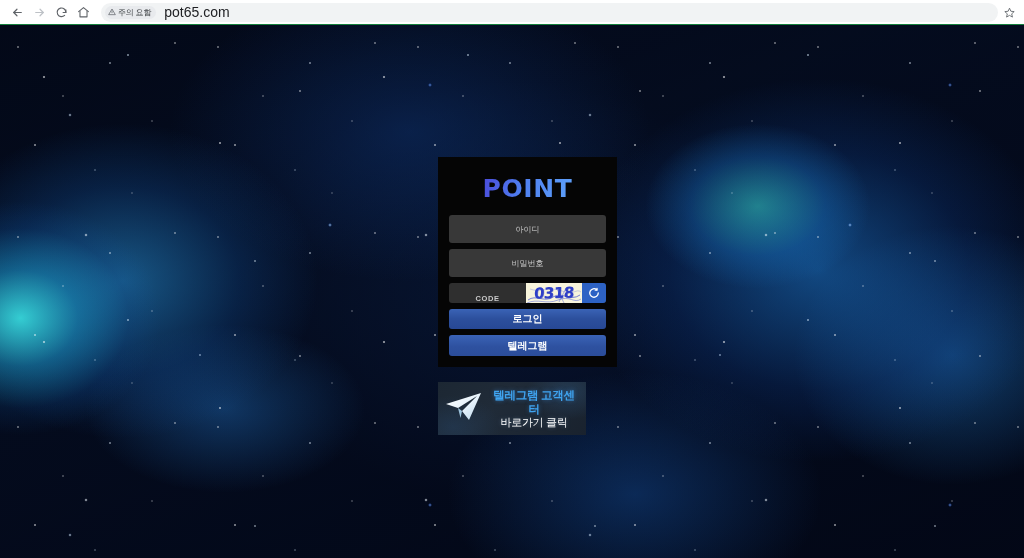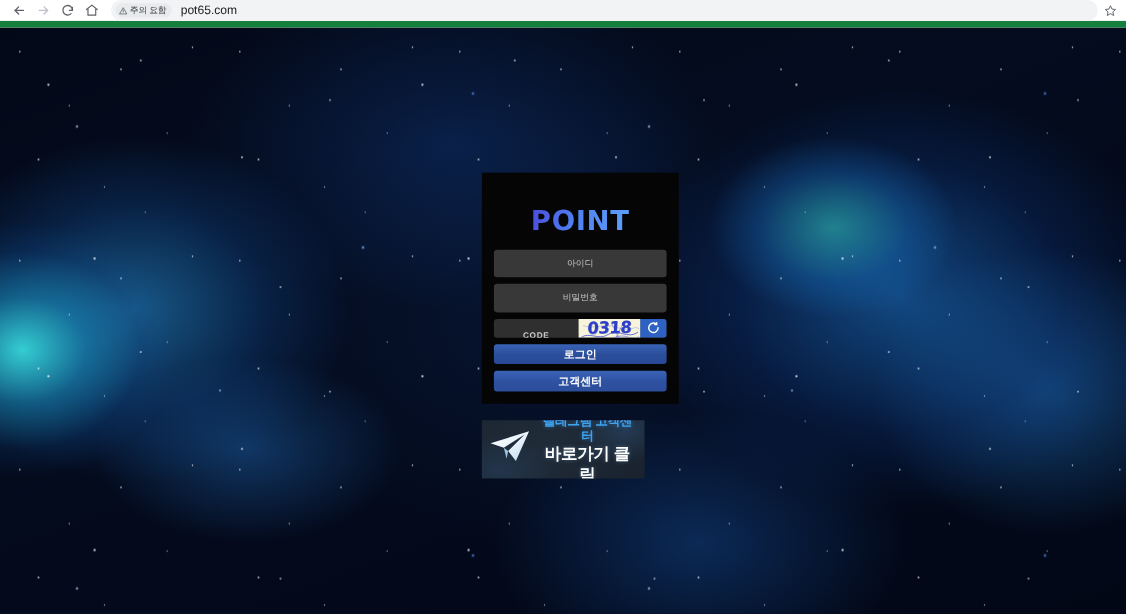--- a/index.html
+++ b/index.html
@@ -12,21 +12,21 @@
     background: #000;
   }
 
   
   .browser-chrome {
     position: absolute;
     top: 0; left: 0;
     width: 1024px;
     height: 25px;
     background: #ffffff;
-    border-bottom: 6px solid #15803d;
+    border-bottom: 1px solid #15803d;
     display: flex;
     align-items: center;
     padding: 0 6px;
     z-index: 50;
   }
   .nav-btn {
     width: 22px; height: 22px;
     display: flex; align-items: center; justify-content: center;
     border-radius: 50%;
     flex: 0 0 auto;
@@ -54,21 +54,21 @@
     padding: 1px 5px 1px 3px;
     flex: 0 0 auto;
   }
   .security-chip-text {
     font-size: 8px;
     color: #3c4043;
     letter-spacing: -0.2px;
     white-space: nowrap;
   }
   .url-text {
-    font-size: 11px;
+    font-size: 14px;
     color: #202124;
     margin-left: 8px;
     white-space: nowrap;
     overflow: hidden;
   }
   .star-btn {
     width: 18px; height: 18px;
     display: flex; align-items: center; justify-content: center;
     flex: 0 0 auto;
   }
@@ -158,21 +158,20 @@
     font-weight: bold;
     letter-spacing: 0.6px;
     line-height: 1;
     padding: 10px 0 14px 0;
     background: linear-gradient(100deg, #4b2fd0 0%, #4a45d8 18%, #4f7ff0 46%, #5b9bf8 72%, #6aa8fa 100%);
     -webkit-background-clip: text;
     background-clip: text;
     color: transparent;
     -webkit-text-fill-color: transparent;
     font-family: "DejaVu Sans", sans-serif;
-    margin-top: 12px;
   }
 
   .field {
     height: 34px;
     background: #383838;
     border: none;
     border-radius: 3px;
     color: #c9c9c9;
     font-size: 8px;
     text-align: center;
@@ -292,22 +291,22 @@
   }
   .tg-line1 {
     font-size: 11.5px;
     font-weight: bold;
     color: #3fa4f0;
     letter-spacing: -0.3px;
     display: block;
     text-shadow: 0 0 4px rgba(60,150,240,0.5);
   }
   .tg-line2 {
-    font-size: 15px;
-    font-weight: bold;
+    font-size: 11px;
+    font-weight: normal;
     color: #ffffff;
     letter-spacing: -0.3px;
     display: block;
     text-shadow: 0 0 4px rgba(150,200,255,0.35);
   }
 </style>
 </head>
 <body>
 
 <div class="browser-chrome">
@@ -388,21 +387,21 @@
 
       <button class="captcha-refresh">
         <svg width="12" height="12" viewBox="0 0 24 24" fill="none" stroke="#ffffff" stroke-width="2.6" stroke-linecap="round">
           <path d="M20.5 12a8.5 8.5 0 1 1-3.1-6.6"></path>
           <polyline points="18 2.6 18 6.2 14.3 6.2"></polyline>
         </svg>
       </button>
     </div>
 
     <button class="btn">로그인</button>
-    <button class="btn btn-signup">고객센터</button>
+    <button class="btn btn-signup">텔레그램</button>
   </div>
 
   <div class="telegram-banner">
     <div class="tg-icon">
       <svg width="40" height="34" viewBox="0 0 40 34">
         <defs>
           <linearGradient id="tgfill" x1="0" y1="0" x2="1" y2="1">
             <stop offset="0%" stop-color="#ffffff"></stop>
             <stop offset="55%" stop-color="#e6f2fb"></stop>
             <stop offset="100%" stop-color="#b9d6ea"></stop>

